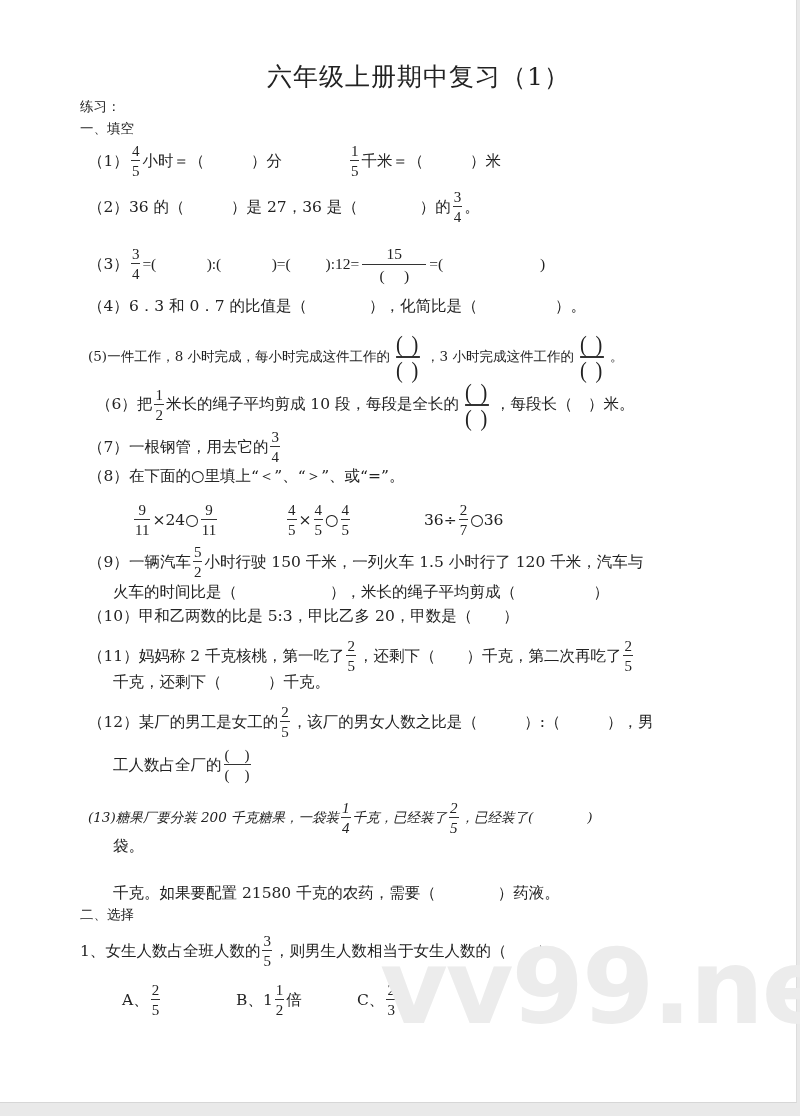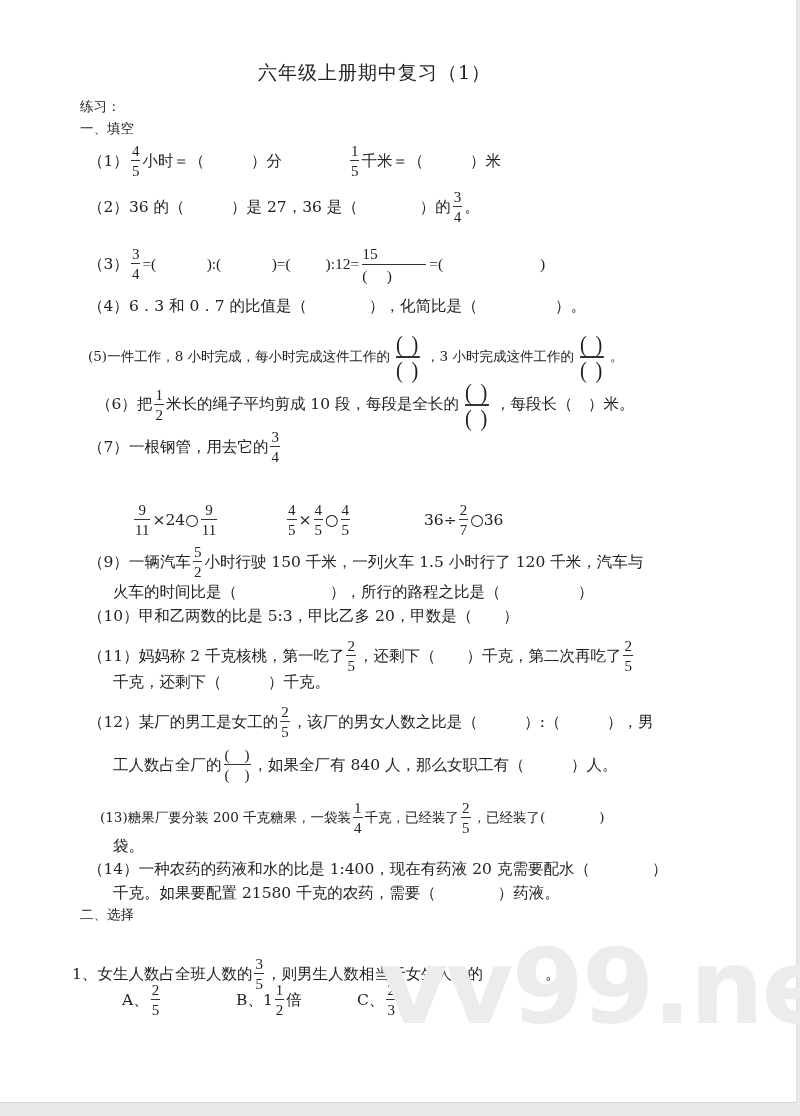--- a/index.html
+++ b/index.html
@@ -1,30 +1,30 @@
 <!DOCTYPE html>
 <html><head>
 <meta charset="utf-8">
 <style>
   html,body{margin:0;padding:0;}
   body{width:800px;height:1116px;background:#e9e9e9;position:relative;overflow:hidden;
        font-family:"DejaVu Serif","Liberation Serif",serif;color:#222;}
   .page{position:absolute;left:0;top:0;width:796px;height:1102px;background:#fff;border-right:1px solid #ddd;border-bottom:1px solid #d6d6d6;}
   .line{position:absolute;white-space:nowrap;font-size:15.5px;line-height:20px;}
-  .title{position:absolute;left:258px;top:60px;font-size:19px;letter-spacing:1px;white-space:nowrap;}
+  .title{position:absolute;left:267px;top:60px;font-size:25px;letter-spacing:1px;white-space:nowrap;}
   .small{font-size:13.5px;}
   .frac{display:inline-block;vertical-align:middle;text-align:center;margin:0 2px;line-height:1;}
   .frac .n,.frac .d{display:block;font-family:"Liberation Serif",serif;font-size:15px;padding:0 1px;}
   .frac .n{border-bottom:1px solid #333;padding-bottom:1px;}
   .frac .d{padding-top:3px;}
   .pfrac{display:inline-block;vertical-align:middle;text-align:center;margin:0 4px;line-height:1;}
   .pfrac .n,.pfrac .d{display:block;font-size:24px;font-family:"Liberation Serif",serif;letter-spacing:2px;transform:scaleX(0.85);}
   .pfrac .n{border-bottom:2px solid #333;}
   .bold{font-weight:normal;font-family:"Liberation Serif",serif;}
-  .wfrac{display:inline-block;vertical-align:middle;text-align:left;margin:0 3px;line-height:1;}
+  .wfrac{display:inline-block;vertical-align:middle;text-align:center;margin:0 3px;line-height:1;}
   .wfrac .n{display:block;border-bottom:1px solid #333;min-width:64px;padding-bottom:2px;font-family:"Liberation Serif",serif;}
   .wfrac .d{display:block;padding-top:3px;font-family:"Liberation Serif",serif;}
   .watermark{position:absolute;left:380px;top:935px;font-family:"DejaVu Sans","Liberation Sans",sans-serif;
              font-weight:bold;font-size:104px;color:#ececec;letter-spacing:-2px;line-height:1;}
 </style>
 </head>
 <body>
 
 <div class="page">
 
@@ -53,64 +53,64 @@
   </div>
 
   <div class="line" style="left:88px;top:380px;margin-left:8px;">
     <span>（6）</span><span>把</span><span class="frac"><span class="n">1</span><span class="d">2</span></span><span>米长的绳子平均剪成 10 段，每段是全长的</span><span class="pfrac"><span class="n">( )</span><span class="d">( )</span></span><span>，每段长（　）米。</span>
   </div>
 
   <div class="line" style="left:88px;top:430px;">
     <span>（7）</span><span>一根钢管，用去它的</span><span class="frac"><span class="n">3</span><span class="d">4</span></span>
   </div>
 
+  <div class="line" style="left:88px;top:466px;">
+    <span>（8）</span><span>在下面的○里填上“＜”、“＞”、或“=”。</span>
+  </div>
   <div class="line" style="left:132px;top:503px;">
     <span class="frac"><span class="n">9</span><span class="d">11</span></span><span>×24○</span><span class="frac"><span class="n">9</span><span class="d">11</span></span>
   </div>
   <div class="line" style="left:285px;top:503px;">
     <span class="frac"><span class="n">4</span><span class="d">5</span></span><span>×</span><span class="frac"><span class="n">4</span><span class="d">5</span></span><span>○</span><span class="frac"><span class="n">4</span><span class="d">5</span></span>
   </div>
   <div class="line" style="left:424px;top:503px;">
     <span>36÷</span><span class="frac"><span class="n">2</span><span class="d">7</span></span><span>○36</span>
   </div>
 
   <div class="line" style="left:88px;top:545px;">
     <span>（9）</span><span>一辆汽车</span><span class="frac"><span class="n">5</span><span class="d">2</span></span><span>小时行驶 150 千米，一列火车 1.5 小时行了 120 千米，汽车与</span>
   </div>
-  <div class="line" style="left:113px;top:582px;">火车的时间比是（　　　　　　），所行的路程之比是（　　　　　）</div>
+  <div class="line" style="left:113px;top:582px;">火车的时间比是（　　　　　　），米长的绳子平均剪成（　　　　　）</div>
 
   <div class="line" style="left:88px;top:606px;">
     <span>（10）</span><span>甲和乙两数的比是 5:3，甲比乙多 20，甲数是（　　）</span>
   </div>
 
   <div class="line" style="left:88px;top:639px;">
     <span>（11）</span><span>妈妈称 2 千克核桃，第一吃了</span><span class="frac"><span class="n">2</span><span class="d">5</span></span><span>，还剩下（　　）千克，第二次再吃了</span><span class="frac"><span class="n">2</span><span class="d">5</span></span>
   </div>
   <div class="line" style="left:113px;top:672px;text-align:right;">千克，还剩下（　　　）千克。</div>
 
   <div class="line" style="left:88px;top:705px;">
     <span>（12）</span><span>某厂的男工是女工的</span><span class="frac"><span class="n">2</span><span class="d">5</span></span><span>，该厂的男女人数之比是（　　　）:（　　　），男</span>
   </div>
   <div class="line" style="left:113px;top:748px;">
-    <span>工人数占全厂的</span><span class="frac"><span class="n">(　)</span><span class="d">(　)</span></span><span>，如果全厂有 840 人，那么女职工有（　　　）人。</span>
+    <span>工人数占全厂的</span><span class="frac"><span class="n">(　)</span><span class="d">(　)</span></span>
   </div>
 
-  <div class="line small" style="left:100px;top:801px;">
+  <div class="line small" style="left:88px;top:801px;font-style:italic;">
     <span>(13)</span><span>糖果厂要分装 200 千克糖果，一袋装</span><span class="frac"><span class="n">1</span><span class="d">4</span></span><span>千克，已经装了</span><span class="frac"><span class="n">2</span><span class="d">5</span></span><span>，已经装了(　　　　)</span>
   </div>
   <div class="line" style="left:113px;top:836px;">袋。</div>
 
-  <div class="line" style="left:88px;top:859px;">
-    <span>（14）</span><span>一种农药的药液和水的比是 1:400，现在有药液 20 克需要配水（　　　　）</span>
-  </div>
   <div class="line" style="left:113px;top:883px;">千克。如果要配置 21580 千克的农药，需要（　　　　）药液。</div>
 
   <div class="line small" style="left:80px;top:904px;">二、选择</div>
 
-  <div class="line" style="left:72px;top:934px;margin-top:23px;">
+  <div class="line" style="left:80px;top:934px;">
     <span>1、</span><span>女生人数占全班人数的</span><span class="frac"><span class="n">3</span><span class="d">5</span></span><span>，则男生人数相当于女生人数的（　　）。</span>
   </div>
 
   <div class="line" style="left:122px;top:983px;">
     <span>A、</span><span class="frac"><span class="n">2</span><span class="d">5</span></span>
   </div>
   <div class="line" style="left:236px;top:983px;">
     <span>B、</span><span>1</span><span class="frac"><span class="n">1</span><span class="d">2</span></span><span>倍</span>
   </div>
   <div class="line" style="left:357px;top:983px;">

